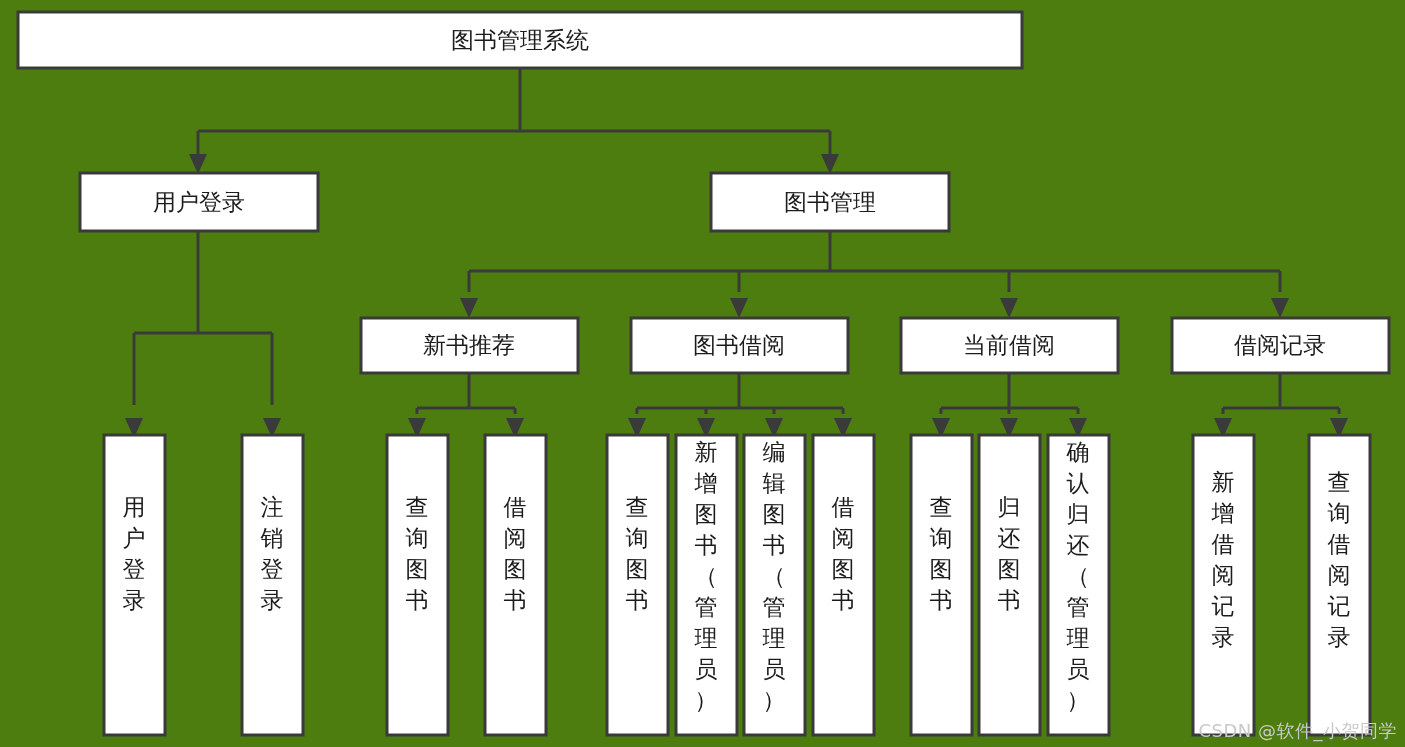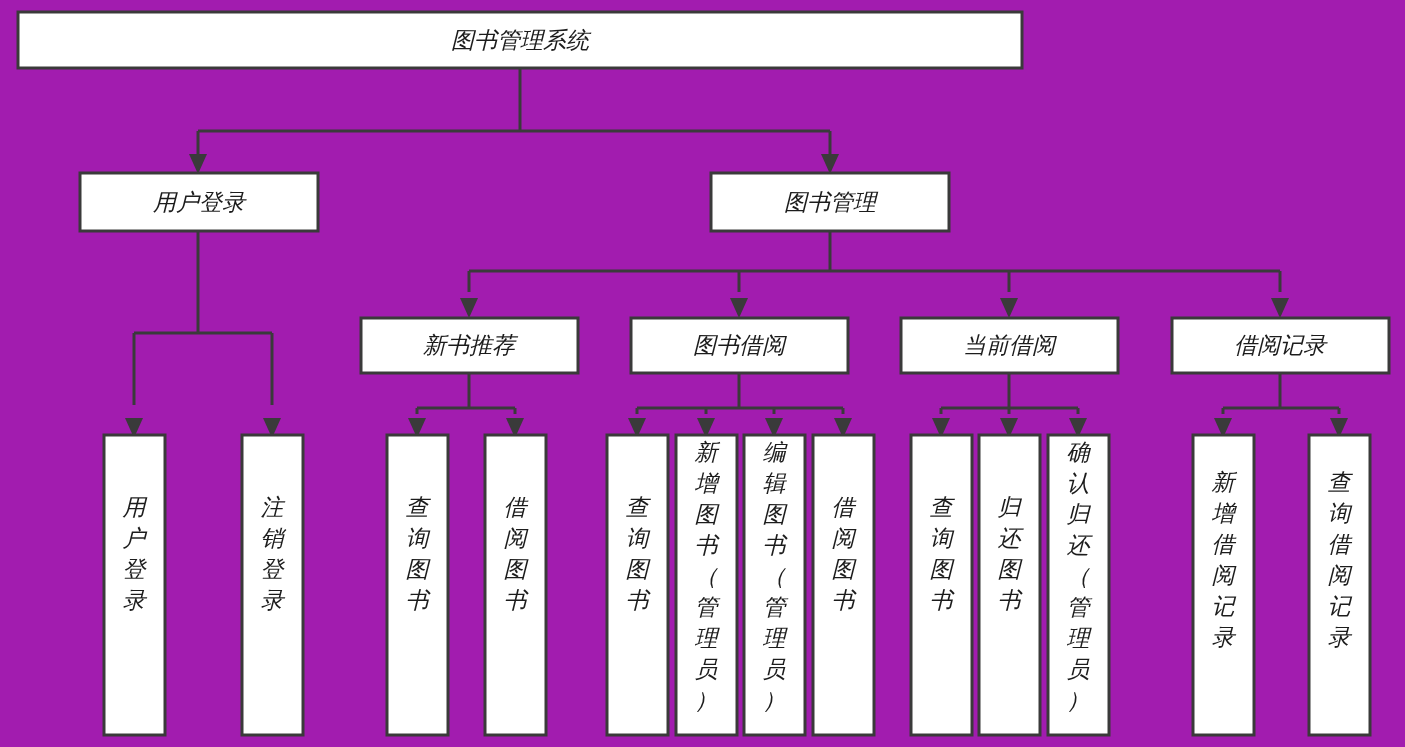--- a/index.html
+++ b/index.html
@@ -8,23 +8,22 @@
     padding: 0;
     background: #ffffff;
   }
   body {
     font-family: "DejaVu Sans", "Liberation Sans", sans-serif;
   }
   #diagram-root {
     position: relative;
     width: 1405px;
     height: 747px;
-    background: #a21caf;
+    background: #4d7c0f;
     overflow: hidden;
-    font-style: italic;
   }
   svg#tree-svg {
     position: absolute;
     left: 0;
     top: 0;
     width: 1405px;
     height: 747px;
   }
   .node-box {
     fill: #ffffff;
@@ -276,14 +275,15 @@
       <text class="node-label-v" x="1223" y="490"><tspan x="1223" dy="0" text-anchor="middle">新</tspan><tspan x="1223" dy="31" text-anchor="middle">增</tspan><tspan x="1223" dy="31" text-anchor="middle">借</tspan><tspan x="1223" dy="31" text-anchor="middle">阅</tspan><tspan x="1223" dy="31" text-anchor="middle">记</tspan><tspan x="1223" dy="31" text-anchor="middle">录</tspan></text>
     </g>
 
     <g>
       <rect class="node-box" x="1309" y="435" width="61" height="300"></rect>
       <text class="node-label-v" x="1339" y="490"><tspan x="1339" dy="0" text-anchor="middle">查</tspan><tspan x="1339" dy="31" text-anchor="middle">询</tspan><tspan x="1339" dy="31" text-anchor="middle">借</tspan><tspan x="1339" dy="31" text-anchor="middle">阅</tspan><tspan x="1339" dy="31" text-anchor="middle">记</tspan><tspan x="1339" dy="31" text-anchor="middle">录</tspan></text>
     </g>
 
   </svg>
 
+  <div class="watermark">CSDN @软件_小贺同学</div>
 
 </div>
 
 </body></html>

